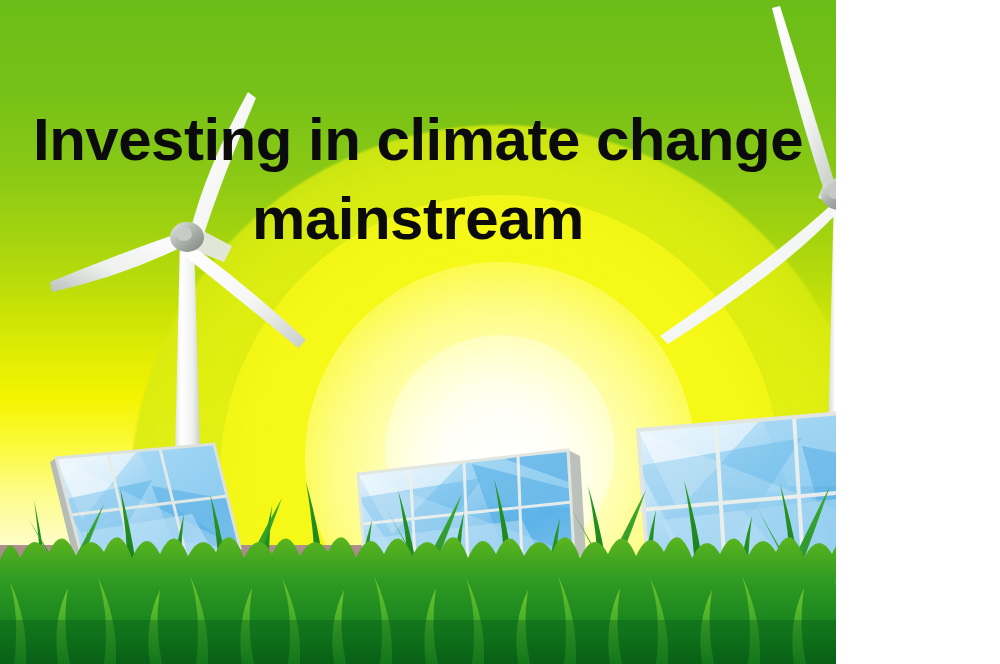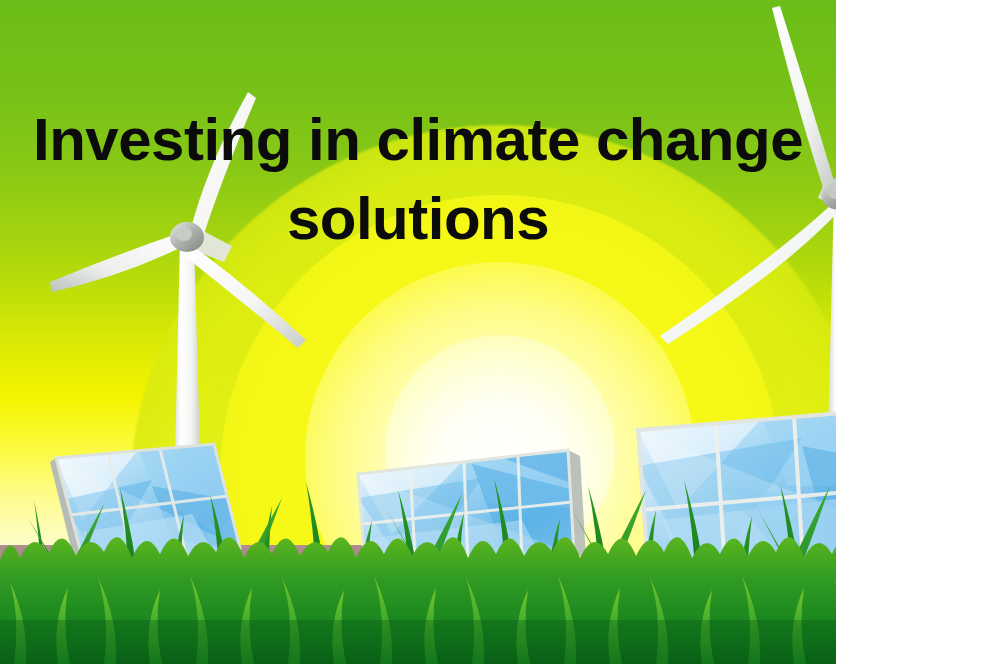--- a/index.html
+++ b/index.html
@@ -417,16 +417,16 @@
         <path d="M932,230 Q938,180 926,142 Q946,184 944,230 Z"></path>
         <path d="M978,230 Q972,188 988,154 Q982,192 990,230 Z"></path>
       </g>
 
       <rect x="0" y="186" width="1000" height="44" fill="#0a5a16" opacity=".35"></rect>
     </svg>
   </div>
 
   <div class="title">
     <span class="ln">Investing in climate change</span>
-    <span class="ln">solutions</span>
+    <span class="ln">mainstream</span>
   </div>
 
 </div>
 
 </body></html>

